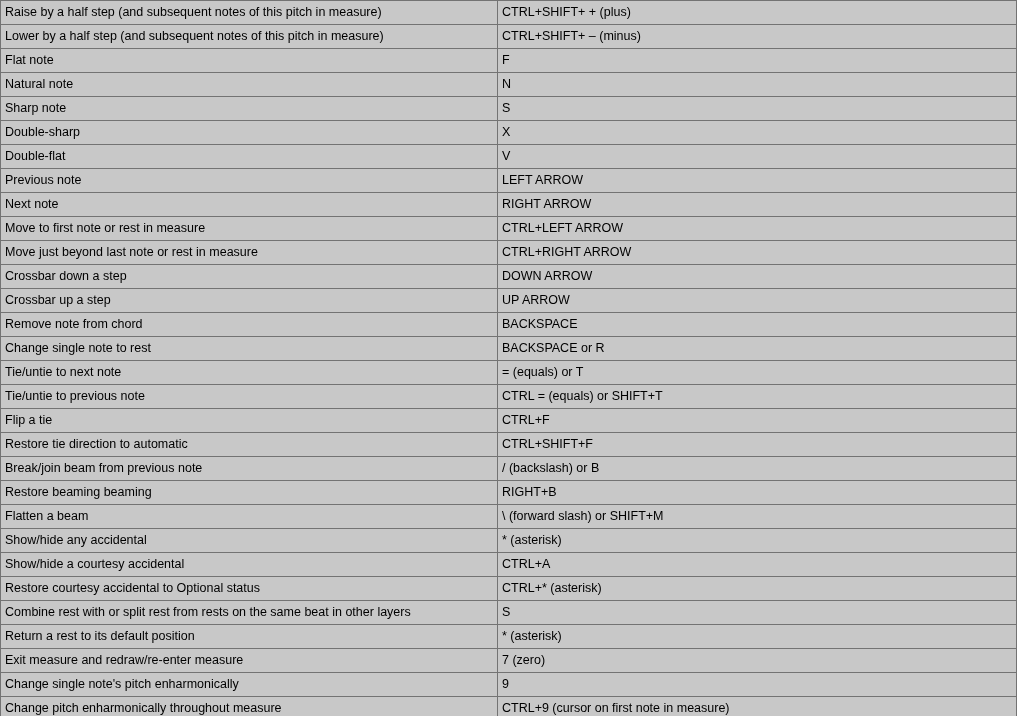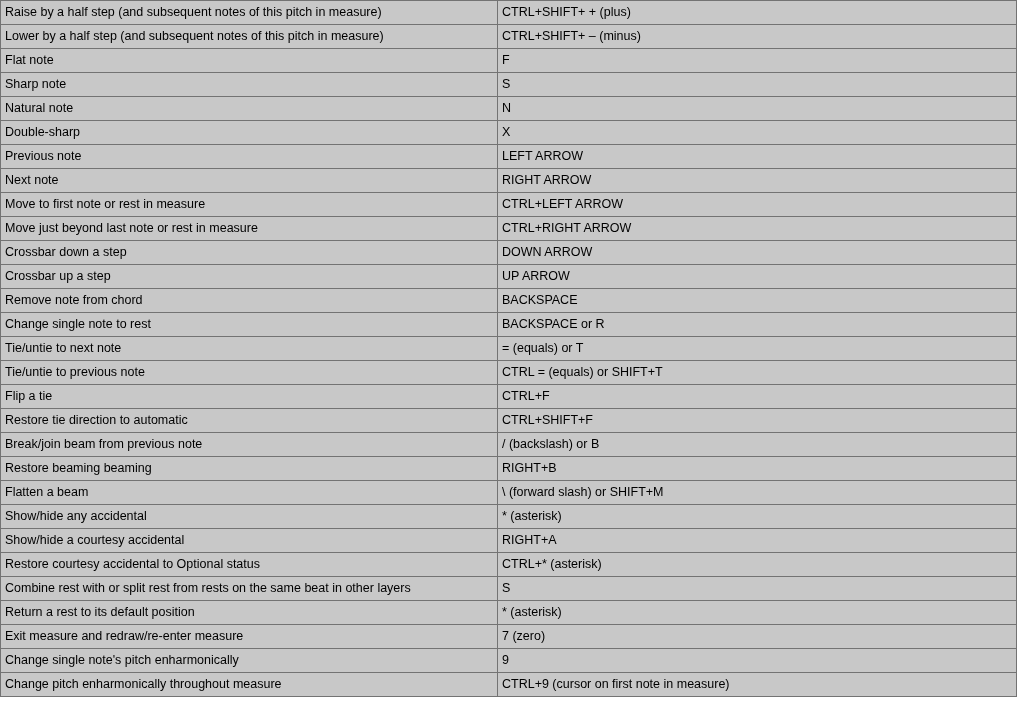--- a/index.html
+++ b/index.html
@@ -57,30 +57,34 @@
         </tr>
         <tr>
           <td>Lower by a half step (and subsequent notes of this pitch in measure)</td>
           <td>CTRL+SHIFT+ – (minus)</td>
         </tr>
         <tr>
           <td>Flat note</td>
           <td>F</td>
         </tr>
         <tr>
+          <td>Natural note</td>
+          <td>N</td>
+        </tr>
+        <tr>
           <td>Sharp note</td>
           <td>S</td>
         </tr>
         <tr>
-          <td>Natural note</td>
-          <td>N</td>
+          <td>Double-sharp</td>
+          <td>X</td>
         </tr>
         <tr>
-          <td>Double-sharp</td>
-          <td>X</td>
+          <td>Double-flat</td>
+          <td>V</td>
         </tr>
         <tr>
           <td>Previous note</td>
           <td>LEFT ARROW</td>
         </tr>
         <tr>
           <td>Next note</td>
           <td>RIGHT ARROW</td>
         </tr>
         <tr>
@@ -134,21 +138,21 @@
         <tr>
           <td>Flatten a beam</td>
           <td>\ (forward slash) or SHIFT+M</td>
         </tr>
         <tr>
           <td>Show/hide any accidental</td>
           <td>* (asterisk)</td>
         </tr>
         <tr>
           <td>Show/hide a courtesy accidental</td>
-          <td>RIGHT+A</td>
+          <td>CTRL+A</td>
         </tr>
         <tr>
           <td>Restore courtesy accidental to Optional status</td>
           <td>CTRL+* (asterisk)</td>
         </tr>
         <tr>
           <td>Combine rest with or split rest from rests on the same beat in other layers</td>
           <td>S</td>
         </tr>
         <tr>

